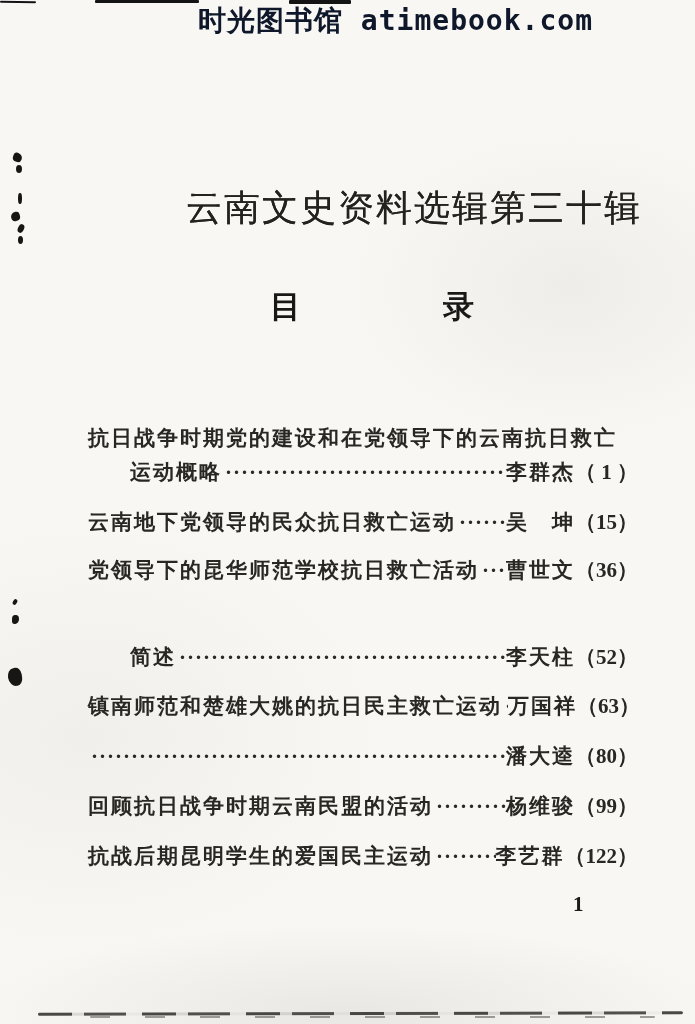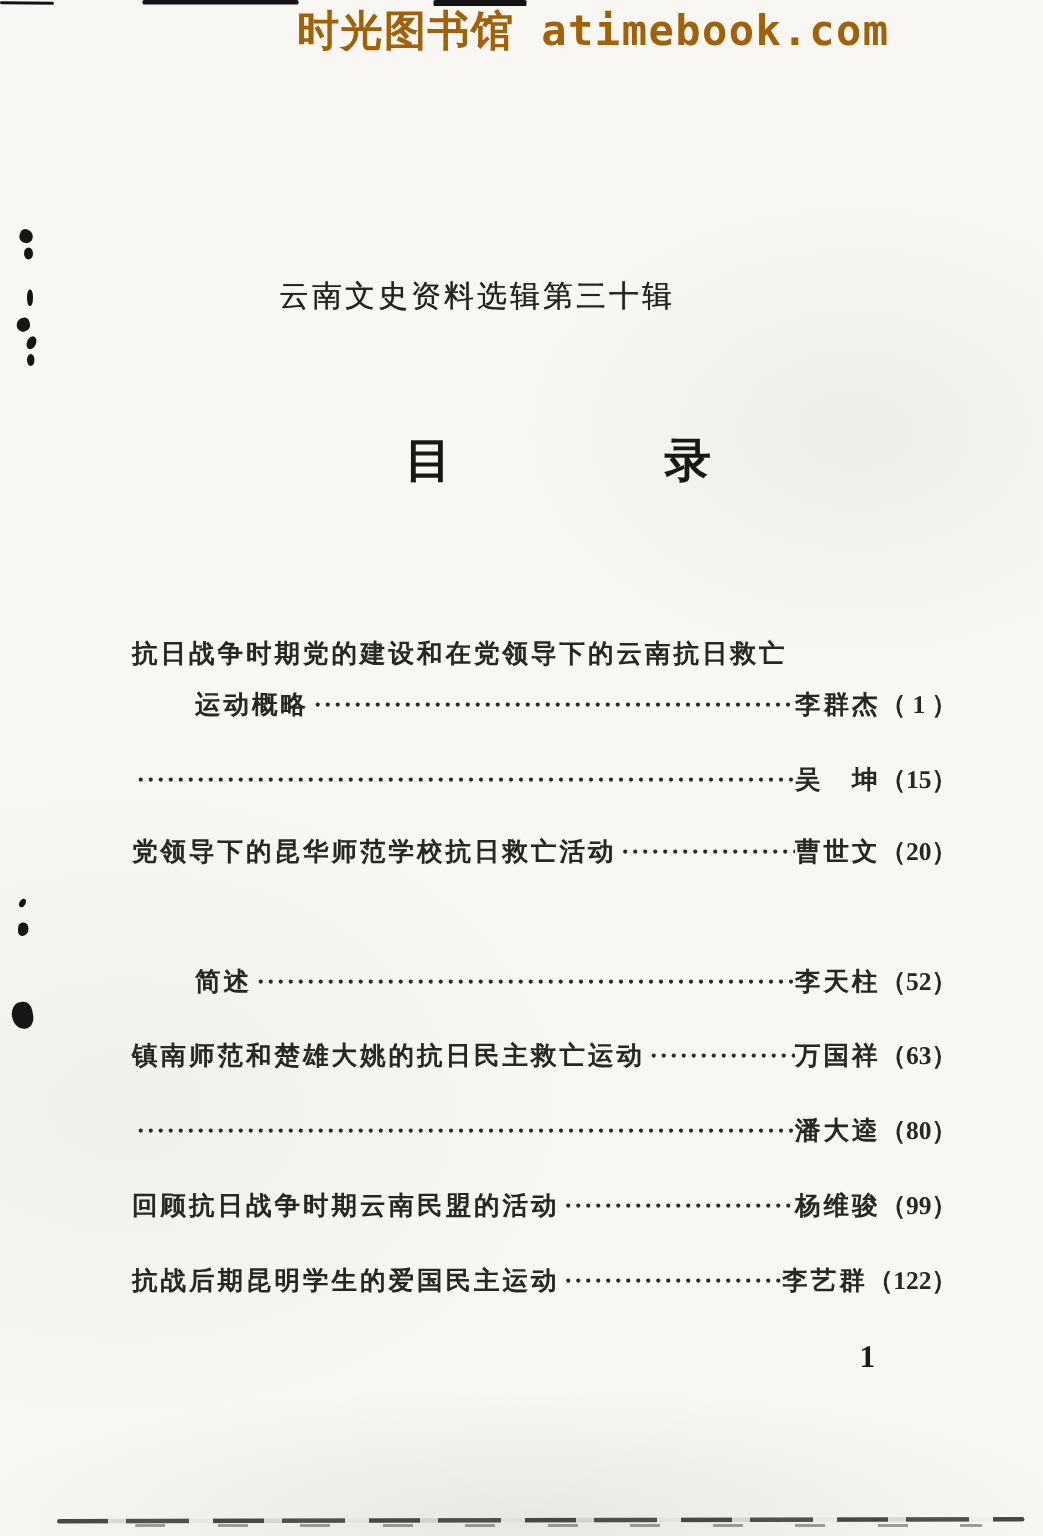--- a/index.html
+++ b/index.html
@@ -27,21 +27,21 @@
     font-weight: bold;
     font-size: 28px;
     letter-spacing: 1px;
     white-space: nowrap;
   }
 
   
   .series-title {
     position: absolute;
     left: 186px; top: 184px;
-    font-size: 20px;
+    font-size: 36px;
     letter-spacing: 2px;
     white-space: nowrap;
     color: #23221f;
     text-shadow: 0 0 0.5px #3a3833;
   }
 
   
   .toc-heading {
     position: absolute;
     left: 270px; top: 286px;
@@ -51,21 +51,21 @@
     font-weight: bold;
     color: #191816;
   }
   .toc-heading .gap { width: 142px; }
 
   
   .toc {
     position: absolute;
     left: 88px; top: 424px;
     width: 550px; height: 460px;
-    font-size: 17px;
+    font-size: 21px;
     font-weight: bold;
     letter-spacing: 2px;
     color: #292723;
   }
   .toc-line {
     position: absolute;
     left: 0; right: 0;
     height: 27px;
     white-space: nowrap;
   }
@@ -117,21 +117,21 @@
     border-radius: 2px;
   }
 </style>
 </head>
 <body>
 
 <div class="edge-mark" style="left:0; top:1px; width:36px; height:2px; transform:rotate(0.6deg);"></div>
 <div class="edge-mark" style="left:95px; top:0; width:104px; height:3px;"></div>
 <div class="edge-mark" style="left:289px; top:0; width:62px; height:4px;"></div>
 
-<div class="watermark" style="color: #a16207;">时光图书馆 atimebook.com</div>
+<div class="watermark" style="color: #0f172a;">时光图书馆 atimebook.com</div>
 
 <div class="ink" style="left:13px; top:153px; width:9px; height:9px; border-radius:40% 60% 50% 50%; transform:rotate(20deg);"></div>
 <div class="ink" style="left:16px; top:165px; width:6px; height:8px; border-radius:50%;"></div>
 <div class="ink" style="left:18px; top:193px; width:4px; height:11px; border-radius:45%;"></div>
 <div class="ink" style="left:11px; top:212px; width:9px; height:9px; border-radius:60% 40% 50% 50%; transform:rotate(-15deg);"></div>
 <div class="ink" style="left:18px; top:224px; width:6px; height:9px; border-radius:50%; transform:rotate(25deg);"></div>
 <div class="ink" style="left:18px; top:236px; width:5px; height:8px; border-radius:50%;"></div>
 <div class="ink" style="left:13px; top:599px; width:4px; height:6px; border-radius:50%; transform:rotate(30deg);"></div>
 <div class="ink" style="left:12px; top:615px; width:7px; height:9px; border-radius:50% 50% 60% 40%;"></div>
 <div class="ink" style="left:8px; top:668px; width:14px; height:18px; border-radius:55% 45% 50% 60%; transform:rotate(-10deg);"></div>
@@ -148,30 +148,31 @@
 
   <div class="toc-line" style="top:0;"><span>抗日战争时期党的建设和在党领导下的云南抗日救亡</span></div>
   <div class="toc-line indent toc-flex" style="top:34px;">
     <span class="title">运动概略</span>
     <span class="leader">················································································</span>
     <span class="author">李群杰</span>
     <span class="pageref">（ 1 ）</span>
   </div>
 
   <div class="toc-line toc-flex" style="top:84px;">
+    <span class="title">云南地下党领导的民众抗日救亡运动</span>
     <span class="leader">················································································</span>
     <span class="author">吴　坤</span>
     <span class="pageref">（15）</span>
   </div>
 
   <div class="toc-line toc-flex" style="top:132px;">
     <span class="title">党领导下的昆华师范学校抗日救亡活动</span>
     <span class="leader">················································································</span>
     <span class="author">曹世文</span>
-    <span class="pageref">（20）</span>
+    <span class="pageref">（36）</span>
   </div>
 
   <div class="toc-line indent toc-flex" style="top:219px;">
     <span class="title">简述</span>
     <span class="leader">················································································</span>
     <span class="author">李天柱</span>
     <span class="pageref">（52）</span>
   </div>
 
   <div class="toc-line toc-flex" style="top:268px;">

